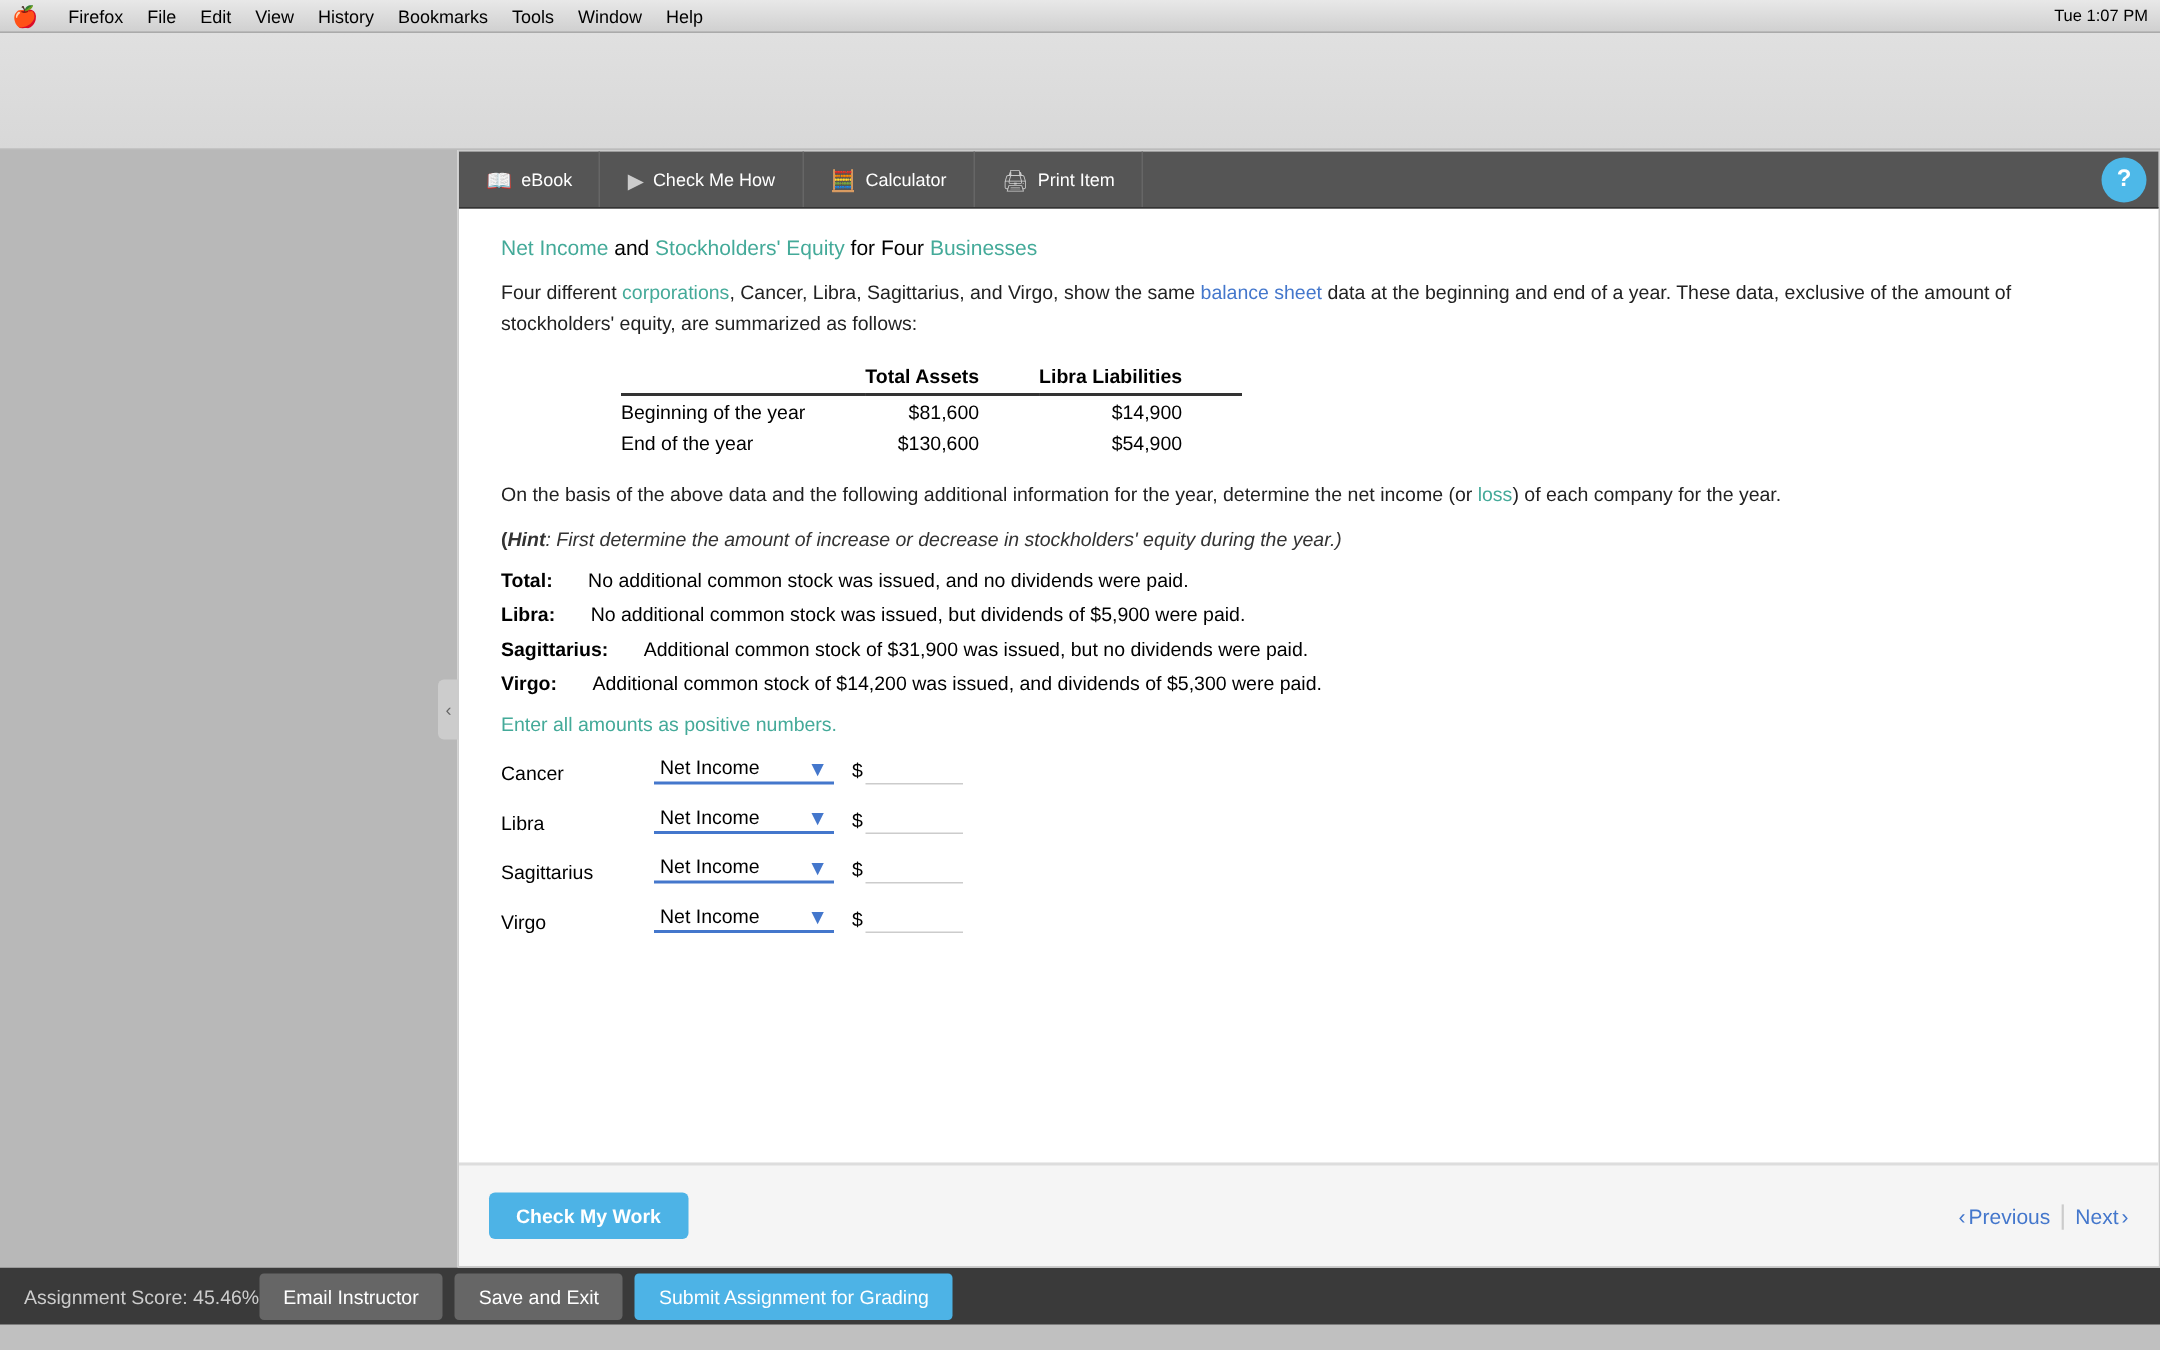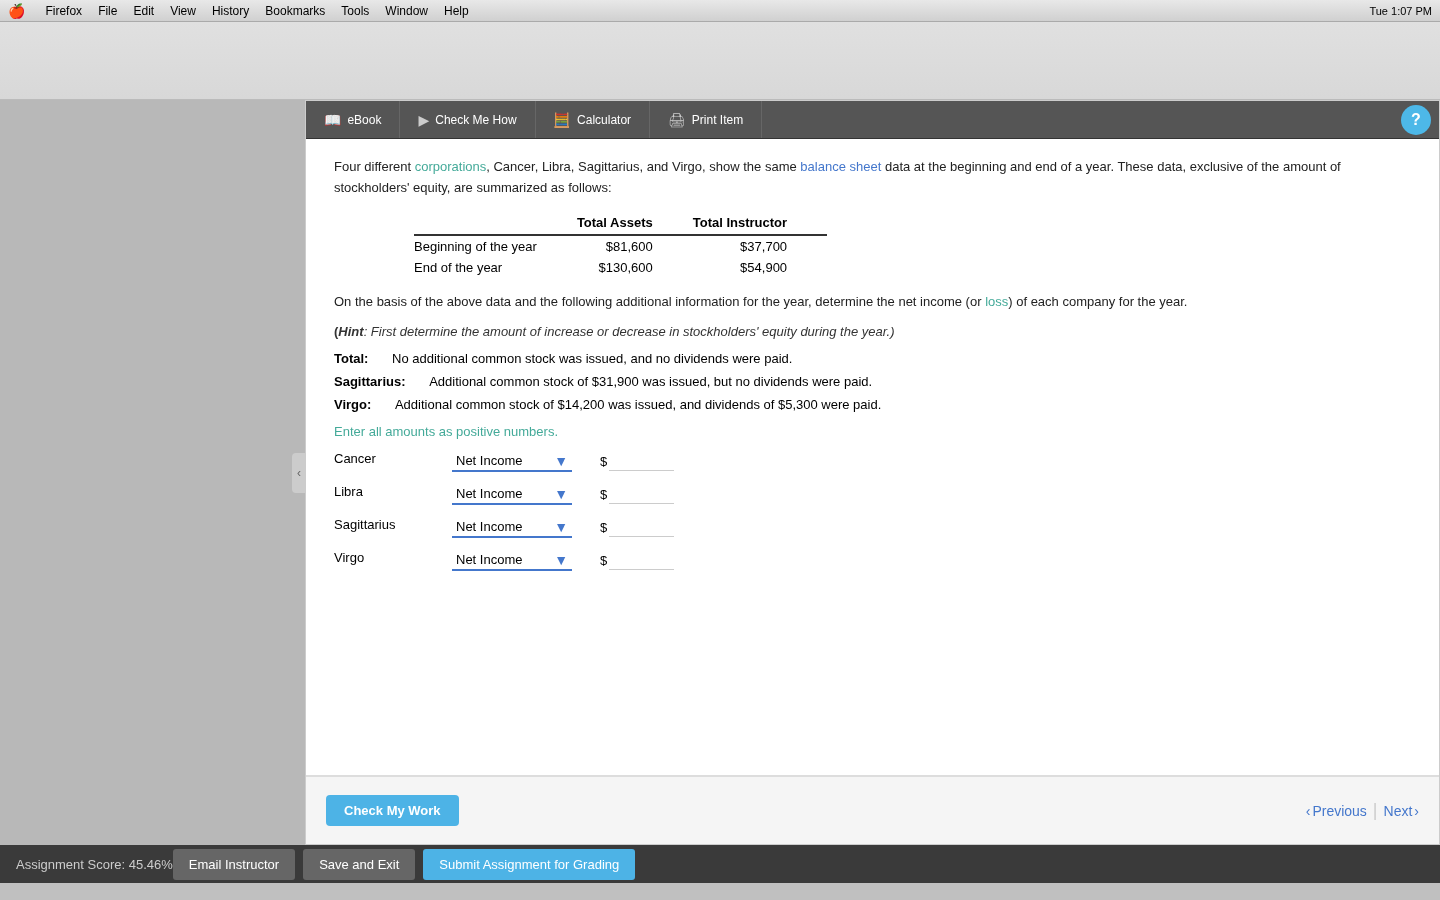--- a/index.html
+++ b/index.html
@@ -82,21 +82,21 @@
 
     .company-info { margin-bottom: 8px; font-size: 13px; }
     .company-info .company-name { font-weight: bold; }
     .company-info .company-desc { margin-left: 20px; }
 
     .enter-note { color: #4a9; font-size: 13px; margin: 12px 0; }
 
     
     .input-rows { margin-top: 8px; }
     .input-row {
-      display: flex; align-items: flex-start; margin-bottom: 12px; gap: 28px;
+      display: flex; align-items: flex-end; margin-bottom: 12px; gap: 12px;
     }
     .input-row .row-label { width: 90px; font-size: 13px; }
     .dropdown-wrapper {
       display: flex; align-items: center; border-bottom: 2px solid #4477cc;
       width: 120px; cursor: pointer;
     }
     .dropdown-wrapper select {
       border: none; outline: none; background: transparent; width: 100%;
       font-size: 13px; cursor: pointer; appearance: none; padding: 2px 4px;
     }
@@ -200,58 +200,69 @@
       </div>
       <div class="toolbar-btn">
         <span class="icon">🖨</span>
         <span>Print Item</span>
       </div>
       <div class="help-btn">?</div>
     </div>
 
     <div class="question-content">
 
+      <div class="q-title">
+        <a class="link-green">Net Income</a>
+        <span> and </span>
+        <a class="link-green">Stockholders' Equity</a>
+        <span> for Four </span>
+        <a class="link-green">Businesses</a>
+      </div>
 
       <div class="q-body">
         <span>Four different </span><a class="link-green">corporations</a><span>, Cancer, Libra, Sagittarius, and Virgo, show the same </span><a class="link-blue">balance sheet</a><span> data at the beginning and end of a year. These data, exclusive of the amount of stockholders' equity, are summarized as follows:</span>
       </div>
 
       <table class="data-table">
         <thead>
           <tr>
             <th></th>
             <th>Total Assets</th>
-            <th>Total Instructor</th>
+            <th>Libra Liabilities</th>
           </tr>
         </thead>
         <tbody>
           <tr>
             <td>Beginning of the year</td>
             <td>$81,600</td>
-            <td>$37,700</td>
+            <td>$14,900</td>
           </tr>
           <tr>
             <td>End of the year</td>
             <td>$130,600</td>
             <td>$54,900</td>
           </tr>
         </tbody>
       </table>
 
       <div class="q-body">
         <span>On the basis of the above data and the following additional information for the year, determine the net income (or </span><a class="link-green">loss</a><span>) of each company for the year.</span>
       </div>
 
       <div class="hint-text">
         <b>(<i>Hint</i></b><span>: First determine the amount of increase or decrease in stockholders' equity during the year.)</span>
       </div>
 
       <div class="company-info">
         <span class="company-name">Total:</span>
         <span class="company-desc">No additional common stock was issued, and no dividends were paid.</span>
+      </div>
+      <div class="company-info">
+        <span class="company-name">Libra:</span>
+        <span class="company-desc">No additional common stock was issued, but dividends of $5,900 were paid.</span>
       </div>
       <div class="company-info">
         <span class="company-name">Sagittarius:</span>
         <span class="company-desc">Additional common stock of $31,900 was issued, but no dividends were paid.</span>
       </div>
       <div class="company-info">
         <span class="company-name">Virgo:</span>
         <span class="company-desc">Additional common stock of $14,200 was issued, and dividends of $5,300 were paid.</span>
       </div>
 

